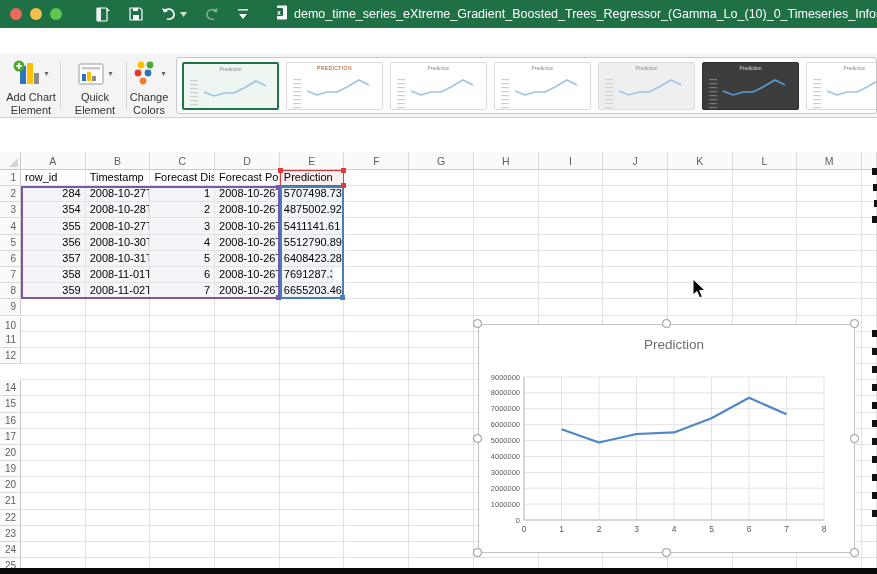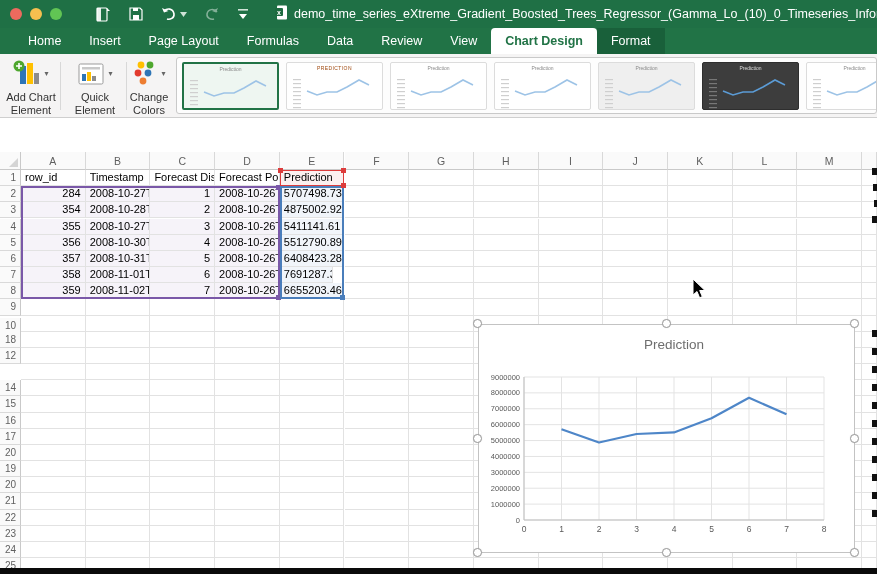--- a/index.html
+++ b/index.html
@@ -119,31 +119,20 @@
         <svg width="13" height="15" viewBox="0 0 13 15">
             <rect x="2" y="0.5" width="10" height="14" rx="1" fill="#fff"></rect>
             <rect x="0" y="3" width="8" height="8" rx="1" fill="#1d6b40"></rect>
             <text x="4" y="9.5" font-size="7" fill="#fff" text-anchor="middle" font-family="Liberation Sans,sans-serif" font-weight="bold">x</text>
           </svg>
       </span>
       <span>demo_time_series_eXtreme_Gradient_Boosted_Trees_Regressor_(Gamma_Lo_(10)_0_Timeseries_Inform</span>
     </div>
   </div>
 
-  <div class="tabbar" id="tabbar">
-      <div class="rtab">Home</div>
-      <div class="rtab">Insert</div>
-      <div class="rtab">Page Layout</div>
-      <div class="rtab">Formulas</div>
-      <div class="rtab">Data</div>
-      <div class="rtab">Review</div>
-      <div class="rtab">View</div>
-      <div class="rtab selected">Chart Design</div>
-      <div class="rtab contextual">Format</div>
-    </div>
 
   <div class="ribbon">
     <div class="rbtn" style="left:0">
       <div class="ric">
         <span>
           <svg width="28" height="28" viewBox="0 0 28 28">
             <rect x="7" y="6" width="6" height="18" fill="#2e75b6"></rect>
             <rect x="14" y="3" width="6" height="21" fill="#ffc000"></rect>
             <rect x="21" y="13" width="5" height="11" fill="#8c8c8c"></rect>
             <circle cx="6" cy="6" r="5.5" fill="#4ea72e"></circle>
@@ -308,21 +297,21 @@
       <div class="rhead" style="top:18px;height:16.17px;line-height:16.17px;">1</div>
       <div class="rhead" style="top:34.17px;height:16.17px;line-height:16.17px;">2</div>
       <div class="rhead" style="top:50.34px;height:16.17px;line-height:16.17px;">3</div>
       <div class="rhead" style="top:66.51px;height:16.17px;line-height:16.17px;">4</div>
       <div class="rhead" style="top:82.68px;height:16.17px;line-height:16.17px;">5</div>
       <div class="rhead" style="top:98.85000000000001px;height:16.17px;line-height:16.17px;">6</div>
       <div class="rhead" style="top:115.02000000000001px;height:16.17px;line-height:16.17px;">7</div>
       <div class="rhead" style="top:131.19px;height:16.17px;line-height:16.17px;">8</div>
       <div class="rhead" style="top:147.36px;height:16.17px;line-height:16.17px;">9</div>
       <div class="rhead" style="top:166px;height:16.17px;line-height:16.17px;">10</div>
-      <div class="rhead" style="top:179.70000000000002px;height:16.17px;line-height:16.17px;">18</div>
+      <div class="rhead" style="top:179.70000000000002px;height:16.17px;line-height:16.17px;">11</div>
       <div class="rhead" style="top:195.87px;height:16.17px;line-height:16.17px;">12</div>
       <div class="rhead" style="top:228px;height:16.17px;line-height:16.17px;">13</div>
       <div class="rhead" style="top:228.21000000000004px;height:16.17px;line-height:16.17px;">14</div>
       <div class="rhead" style="top:244.38000000000002px;height:16.17px;line-height:16.17px;">15</div>
       <div class="rhead" style="top:260.55px;height:16.17px;line-height:16.17px;">16</div>
       <div class="rhead" style="top:276.72px;height:16.17px;line-height:16.17px;">17</div>
       <div class="rhead" style="top:292.89000000000004px;height:16.17px;line-height:16.17px;">20</div>
       <div class="rhead" style="top:309.06000000000006px;height:16.17px;line-height:16.17px;">19</div>
       <div class="rhead" style="top:325.23px;height:16.17px;line-height:16.17px;">20</div>
       <div class="rhead" style="top:341.40000000000003px;height:16.17px;line-height:16.17px;">21</div>

